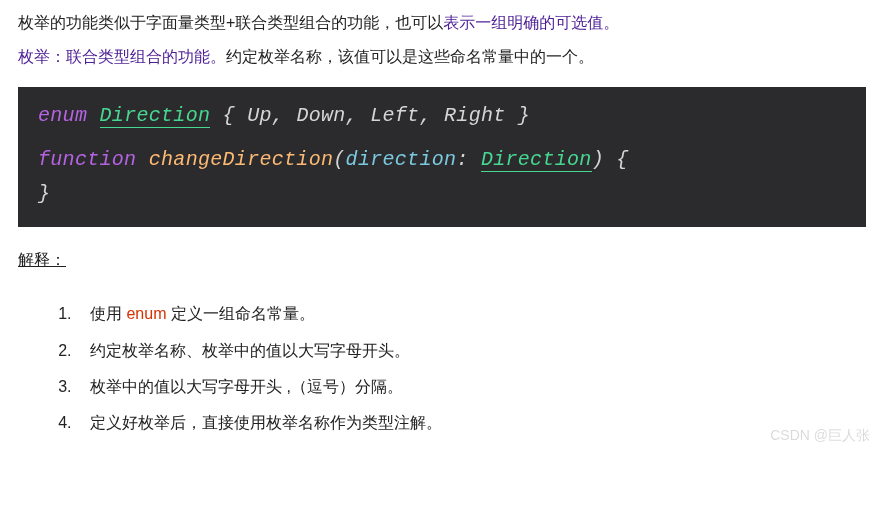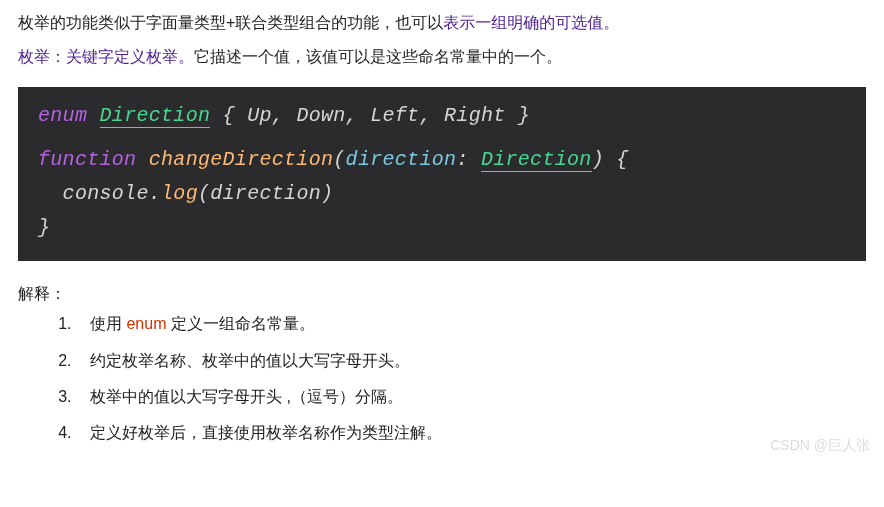--- a/index.html
+++ b/index.html
@@ -45,21 +45,22 @@
       color: #d5d5d5;
     }
     .code-fn {
       color: #fdba74;
     }
     .code-param {
       color: #7bc9e0;
     }
     .explain-title {
       margin-top: 6px;
-      margin-bottom: 0;
+      margin-bottom: 24px;
+      text-decoration: underline;
     }
     ol {
       padding-left: 58px;
     }
     ol li {
       padding-left: 14px;
       margin-bottom: 6px;
       line-height: 1.9;
     }
     .inline-kw {
@@ -77,33 +78,30 @@
       height: 10px;
     }
   </style>
 </head>
 <body>
 
 <p class="para">
   <span>枚举的功能类似于字面量类型+联合类型组合的功能，也可以</span><span class="highlight">表示一组明确的可选值。</span>
 </p>
 <p class="para">
-  <span class="highlight">枚举：关键字定义枚举。</span><span>它描述一个值，该值可以是这些命名常量中的一个。</span>
+  <span class="highlight">枚举：联合类型组合的功能。</span><span>约定枚举名称，该值可以是这些命名常量中的一个。</span>
 </p>
 
 <div class="code-block">
   <div>
     <span class="code-kw">enum</span><span> </span><span class="code-type">Direction</span><span class="code-plain"> { </span><span class="code-plain">Up</span><span class="code-plain">, </span><span class="code-plain">Down</span><span class="code-plain">, </span><span class="code-plain">Left</span><span class="code-plain">, </span><span class="code-plain">Right</span><span class="code-plain"> }</span>
   </div>
   <div class="blank-line"></div>
   <div>
     <span class="code-kw">function</span><span> </span><span class="code-fn">changeDirection</span><span class="code-plain">(</span><span class="code-param">direction</span><span class="code-plain">: </span><span class="code-type">Direction</span><span class="code-plain">)</span><span class="code-plain"> {</span>
-  </div>
-  <div>
-    <span>&nbsp;&nbsp;</span><span class="code-plain">console</span><span class="code-plain">.</span><span class="code-fn">log</span><span class="code-plain">(</span><span class="code-plain">direction</span><span class="code-plain">)</span>
   </div>
   <div>
     <span class="code-plain">}</span>
   </div>
 </div>
 
 <p class="explain-title">解释：</p>
 
 <ol>
   <li>

